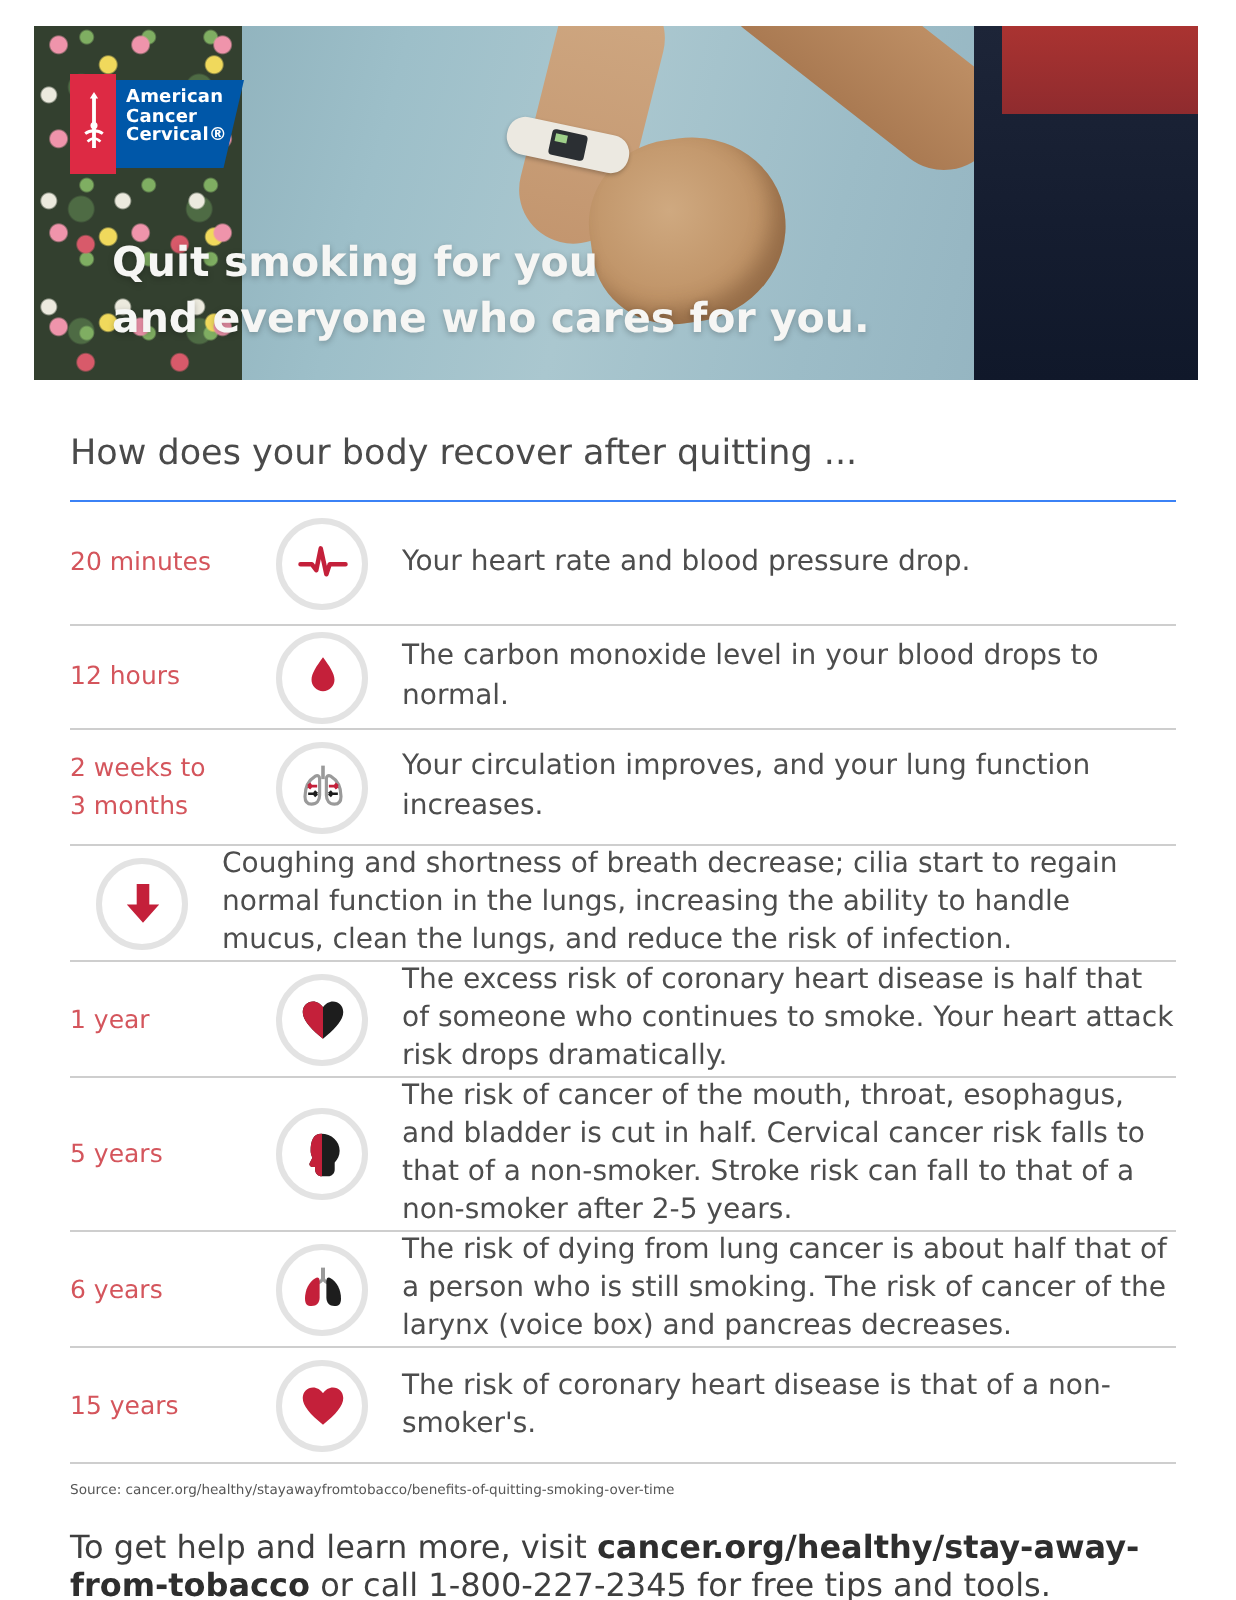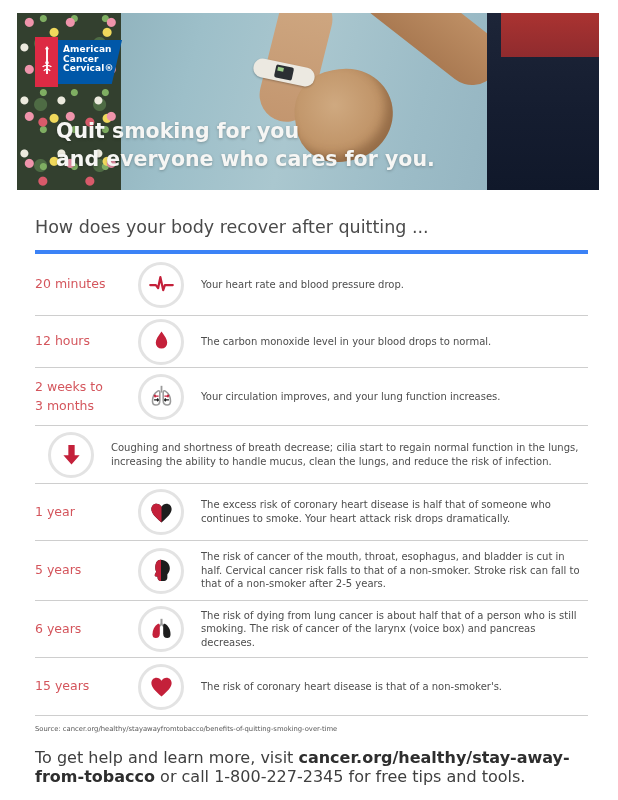--- a/index.html
+++ b/index.html
@@ -81,37 +81,37 @@
   .headline {
     position:absolute; left:39px; bottom:16px; color:#f6f6f4;
     font-size:20.5px; font-weight:600; line-height:1.4;
     text-shadow:0 1px 3px rgba(0,0,0,.25);
   }
 
   
   .content { padding:0 30px 0 35px; }
   .section-title {
     padding:27px 0 13px 0; font-size:17.5px; color:#4a4a4a;
-    border-bottom:4px solid #3b82f6;
+    border-bottom:1px solid #3b82f6;
   }
 
   .row {
     display:flex; align-items:center; border-bottom:1px solid #cecece;
   }
   .row-time {
     width:90px; flex:none; color:#d4555c; font-size:12.5px; line-height:1.45;
   }
   .row-iconbox { width:72px; flex:none; display:flex; justify-content:center; }
   .icon-circle {
     width:46px; height:46px; border-radius:50%; border:3px solid #e3e3e3;
     background:#fff; display:flex; align-items:center; justify-content:center;
   }
   .icon-circle svg { width:27px; height:27px; display:block; }
   .row-text {
-    flex:1; margin-left:4px; font-size:10px; line-height:1.36; color:#4d4d4d;
+    flex:1; margin-left:4px; font-size:14px; line-height:1.36; color:#4d4d4d;
   }
 
   
   .source-line { margin:9px 0 0 35px; font-size:6.8px; color:#565656; }
   .help-line { margin:15px 0 0 35px; font-size:16px; color:#3f3f3f; }
   .help-line b { color:#2e2e2e; }
   .copyright-line { margin:21px 0 0 35px; font-size:5.8px; color:#8a8a8a; }
 </style>
 </head>
 <body>

